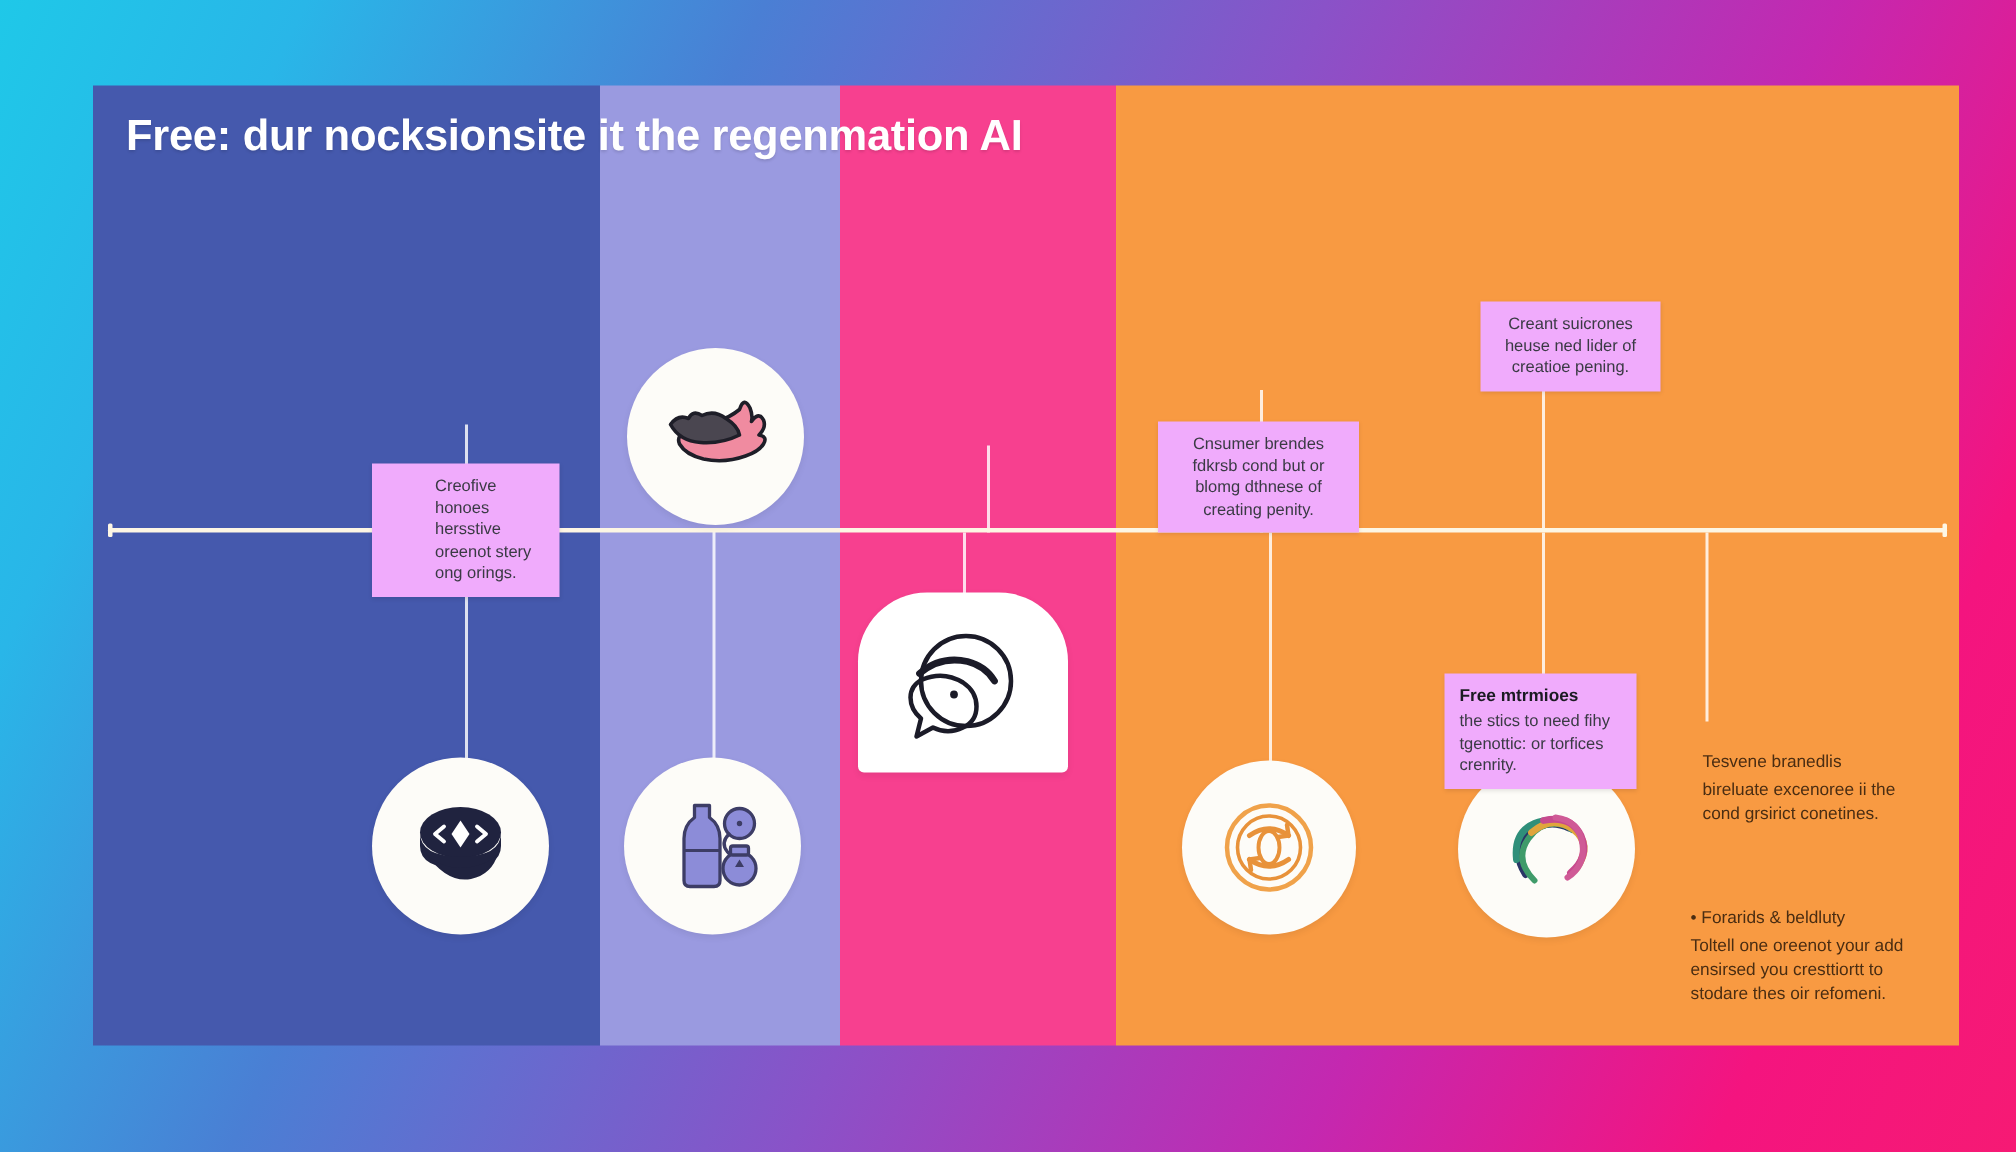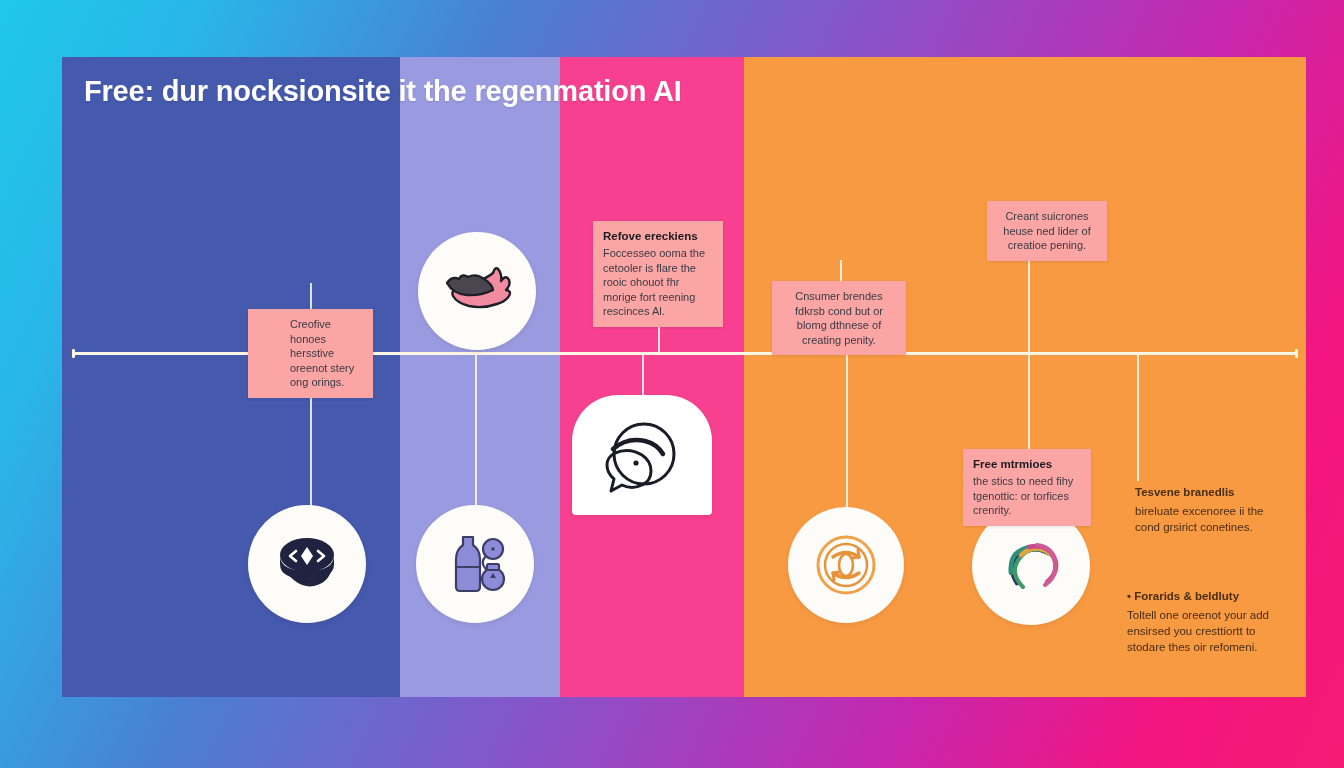--- a/index.html
+++ b/index.html
@@ -35,36 +35,36 @@
     content:""; position:absolute; top:-3px; width:3px; height:9px;
     background:#fdf6e4; border-radius:1px;
   }
   #axis::before { left:0; }
   #axis::after  { right:0; }
 
   .conn { position:absolute; width:1.6px; background:rgba(255,255,255,.82); z-index:11; }
 
   
   .box {
-    position:absolute; background:#fca5a5; z-index:20;
+    position:absolute; background:#f0abfc; z-index:20;
     padding:8px 10px; line-height:1.32; color:#2c2c33;
     box-shadow:0 1px 3px rgba(0,0,0,.10);
   }
   .box .bt { font-weight:bold; font-size:11.5px; display:block; margin-bottom:2px; color:#1b1b22; }
   .box .bb { font-size:11px; display:block; color:#3a3a44; }
 
   .box-1 { left:186px;  top:252px; width:125px; font-size:10.5px; text-align:left;padding-left:42px; }
   .box-2 { left:531px;  top:164px; width:130px; text-align:left; }
   .box-3 { left:710px;  top:224px; width:134px; text-align:center; }
   .box-4 { left:925px;  top:144px; width:120px; text-align:center; }
   .box-5 { left:901px;  top:392px; width:128px; text-align:left; }
 
   
   .ftext { position:absolute; z-index:20; line-height:1.38; }
-  .ftext .bt { display:block; font-weight:bold; margin-bottom:3px; }
+  .ftext .bt { display:block; font-weight:normal; margin-bottom:3px;margin-top:16px; }
   .ftext .bb { display:block; }
 
   #pink-text { left:521px; top:534px; width:145px; color:#ffffff; font-size:11.5px; }
   #pink-text .dash {
     display:block; width:34px; height:2.5px; background:#ffffff;
     border-radius:2px; margin-bottom:9px;
   }
 
   #right-text-1 { left:1073px; top:428px; width:140px; color:#4a2d12; font-size:11.5px; }
   #right-text-2 { left:1065px; top:532px; width:150px; color:#4a2d12; font-size:11.5px; }
@@ -116,24 +116,20 @@
   <div class="conn" style="left:778px; top:203px; height:22px;"></div>
   <div class="conn" style="left:784px; top:298px; height:154px;"></div>
   <div class="conn" style="left:966px; top:201px; height:96px;"></div>
   <div class="conn" style="left:966px; top:298px; height:96px;"></div>
   <div class="conn" style="left:1075px; top:298px; height:126px;"></div>
 
   <div class="box box-1">
     <span class="bb">Creofive honoes hersstive oreenot stery ong orings.</span>
   </div>
 
-  <div class="box box-2">
-    <span class="bt">Refove ereckiens</span>
-    <span class="bb">Foccesseo ooma the cetooler is flare the rooic ohouot fhr morige fort reening rescinces Al.</span>
-  </div>
 
   <div class="box box-3">
     <span class="bb">Cnsumer brendes fdkrsb cond but or blomg dthnese of creating penity.</span>
   </div>
 
   <div class="box box-4">
     <span class="bb">Creant suicrones heuse ned lider of creatioe pening.</span>
   </div>
 
   <div class="box box-5">

